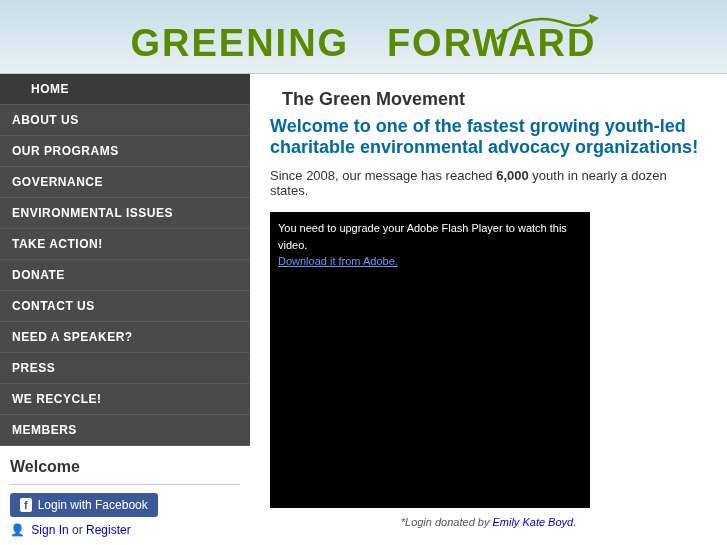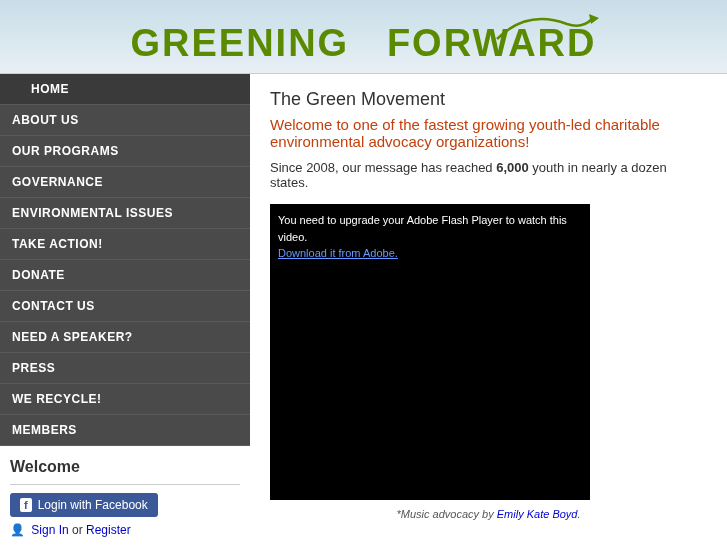--- a/index.html
+++ b/index.html
@@ -128,29 +128,30 @@
 
     
     .content {
       flex: 1;
       padding: 15px 20px;
       background: #fff;
     }
 
     .content h2 {
       font-size: 18px;
-      font-weight: normal;
+      font-weight: bold;
       color: #333;
       margin-bottom: 6px;
+      margin-left: 12px;
     }
 
     .content .subtitle {
-      font-size: 15px;
-      font-weight: normal;
-      color: #c2410c;
+      font-size: 18px;
+      font-weight: bold;
+      color: #0369a1;
       margin-bottom: 10px;
     }
 
     .content .description {
       font-size: 13px;
       color: #333;
       margin-bottom: 14px;
     }
 
     .content .description strong {
@@ -279,17 +280,17 @@
     </p>
 
     <div class="video-box">
       <div class="flash-notice">
         <span>You need to upgrade your Adobe Flash Player to watch this video.</span><br>
         <a href="#">Download it from Adobe.</a>
       </div>
     </div>
 
     <p class="music-credit">
-      <span>*Music advocacy by </span><a href="#">Emily Kate Boyd</a><span>.</span>
+      <span>*Login donated by </span><a href="#">Emily Kate Boyd</a><span>.</span>
     </p>
   </div>
 
 </div>
 
 </body></html>

